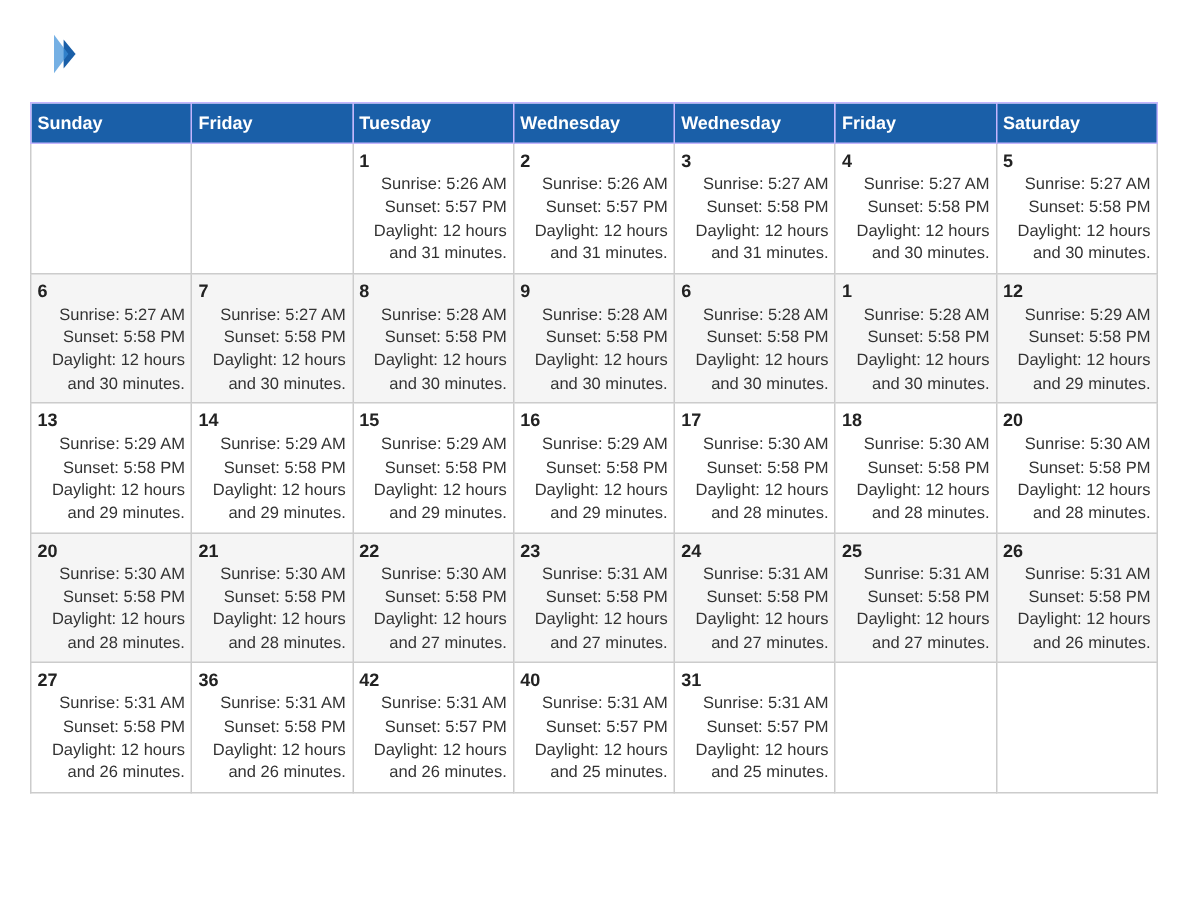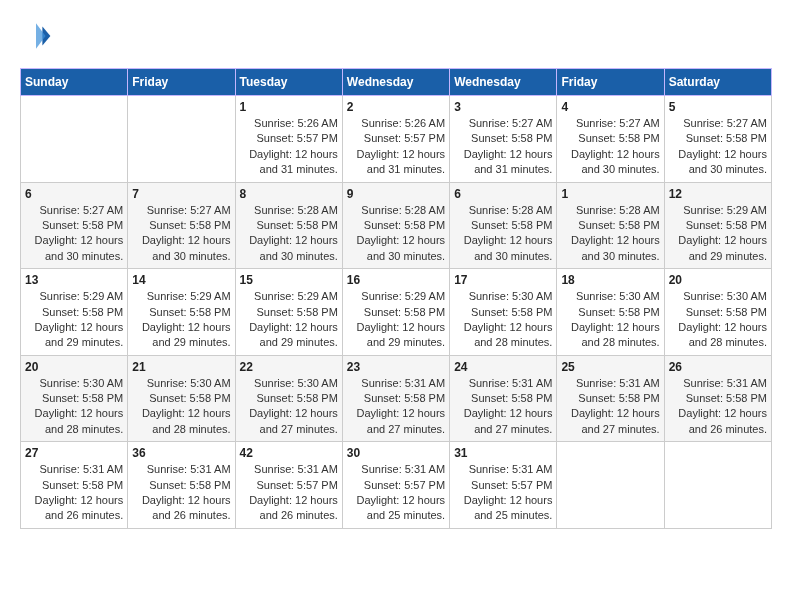--- a/index.html
+++ b/index.html
@@ -306,21 +306,21 @@
 Sunset: 5:58 PM
 Daylight: 12 hours and 26 minutes.</div>
         </td>
         <td>
           <span class="day-number">42</span>
           <div class="day-info" style="white-space: pre-line;">Sunrise: 5:31 AM
 Sunset: 5:57 PM
 Daylight: 12 hours and 26 minutes.</div>
         </td>
         <td>
-          <span class="day-number">30</span>
+          <span class="day-number">40</span>
           <div class="day-info" style="white-space: pre-line;">Sunrise: 5:31 AM
 Sunset: 5:57 PM
 Daylight: 12 hours and 25 minutes.</div>
         </td>
         <td>
           <span class="day-number">31</span>
           <div class="day-info" style="white-space: pre-line;">Sunrise: 5:31 AM
 Sunset: 5:57 PM
 Daylight: 12 hours and 25 minutes.</div>
         </td>

